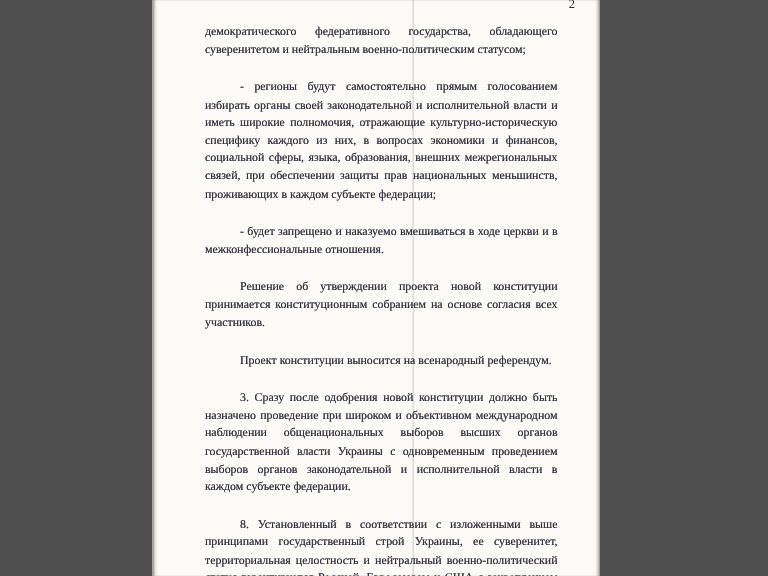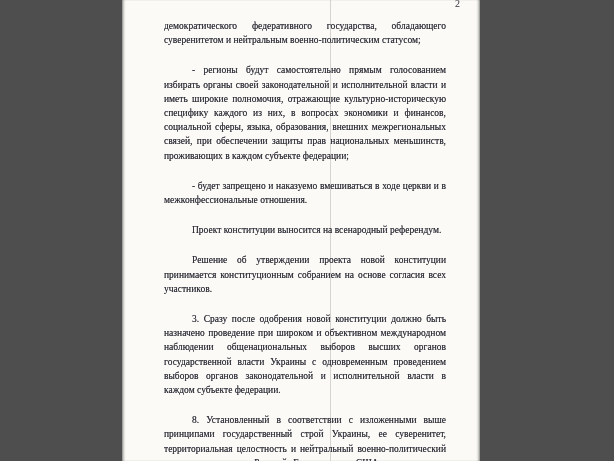--- a/index.html
+++ b/index.html
@@ -64,19 +64,19 @@
 <body>
 
 <div class="screen">
   <div class="paper">
     <div class="fold-line"></div>
     <div class="page-number">2</div>
     <div class="body-text">
       <p class="continuation">демократического федеративного государства, обладающего суверенитетом и нейтральным военно-политическим статусом;</p>
       <p>- регионы будут самостоятельно прямым голосованием избирать органы своей законодательной и исполнительной власти и иметь широкие полномочия, отражающие культурно-историческую специфику каждого из них, в вопросах экономики и финансов, социальной сферы, языка, образования, внешних межрегиональных связей, при обеспечении защиты прав национальных меньшинств, проживающих в каждом субъекте федерации;</p>
       <p>- будет запрещено и наказуемо вмешиваться в ходе церкви и в межконфессиональные отношения.</p>
+      <p>Решение об утверждении проекта новой конституции принимается конституционным собранием на основе согласия всех участников.</p>
       <p>Проект конституции выносится на всенародный референдум.</p>
-      <p>Решение об утверждении проекта новой конституции принимается конституционным собранием на основе согласия всех участников.</p>
       <p>3. Сразу после одобрения новой конституции должно быть назначено проведение при широком и объективном международном наблюдении общенациональных выборов высших органов государственной власти Украины с одновременным проведением выборов органов законодательной и исполнительной власти в каждом субъекте федерации.</p>
       <p>8. Установленный в соответствии с изложенными выше принципами государственный строй Украины, ее суверенитет, территориальная целостность и нейтральный военно-политический статус гарантируется Россией, Евросоюзом и США с закреплением резолюцией Совета Безопасности ООН.</p>
     </div>
   </div>
 </div>
 
 </body></html>

